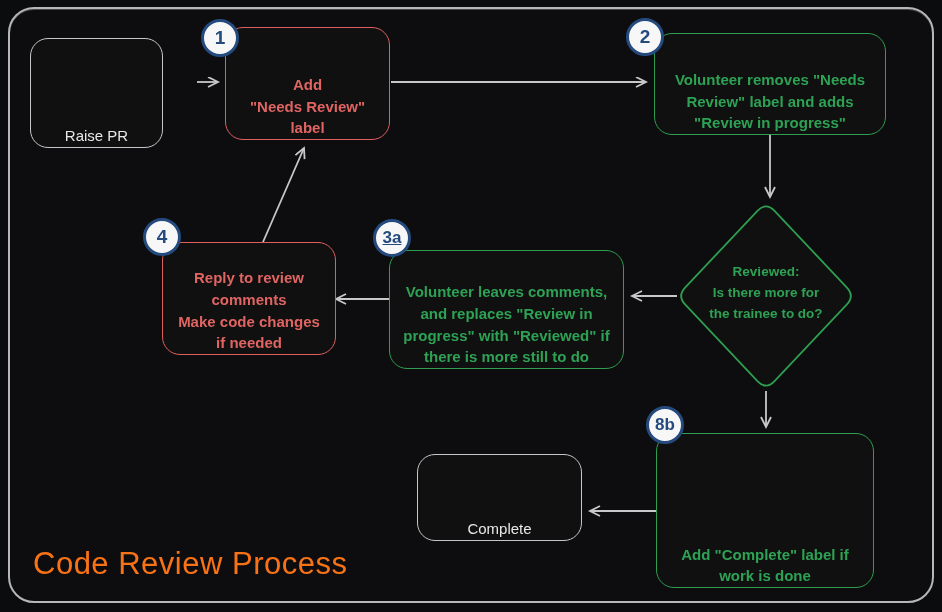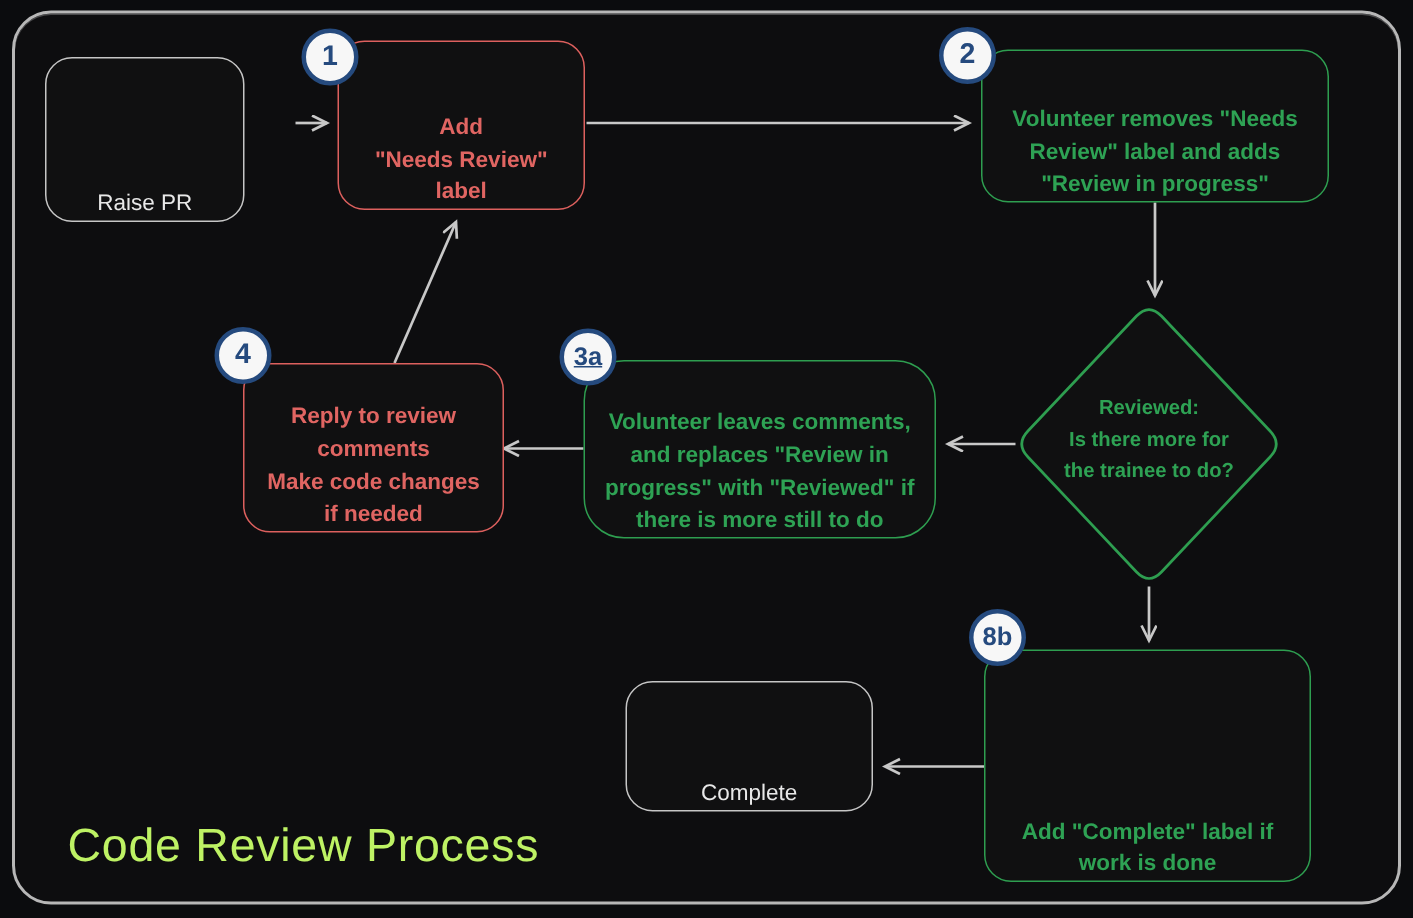--- a/index.html
+++ b/index.html
@@ -26,21 +26,21 @@
   .neutral{border:1.8px solid #c6c6c6;}
   .neutral .node-label{color:#e8e8e8;font-weight:400;}
   .red{border:1.8px solid #dd605e;}
   .red .node-label{color:#e06562;}
   .green{border:1.8px solid #2e9e50;}
   .green .node-label{color:#2ea254;}
 
   #node-raise-pr{left:30px;top:28px;width:133px;height:110px;margin-top:10px;}
   #node-add-needs-review{left:225px;top:27px;width:165px;height:113px;}
   #node-volunteer-removes{left:654px;top:33px;width:232px;height:102px;}
-  #node-volunteer-leaves{left:389px;top:240px;width:235px;height:119px;border-radius:27px;}
+  #node-volunteer-leaves{left:389px;top:250px;width:235px;height:119px;}
   #node-reply-to-review{left:162px;top:242px;width:174px;height:113px;}
   #node-add-complete{left:656px;top:433px;width:218px;height:155px;}
   #node-complete{left:417px;top:454px;width:165px;height:87px;}
 
   .diamond-label{
     position:absolute;left:681px;top:262px;width:170px;
     text-align:center;white-space:pre-line;
     color:#2ea254;font-size:13.5px;line-height:1.55;font-weight:600;
   }
   .badge{
@@ -52,21 +52,21 @@
   #badge-1{left:201px;top:19px;}
   #badge-2{left:626px;top:18px;}
   #badge-3a{left:373px;top:219px;font-size:17px;text-decoration:underline;}
   #badge-4{left:143px;top:218px;}
   #badge-3b{left:646px;top:406px;font-size:17px;}
 
   #edges{position:absolute;left:0;top:0;width:942px;height:612px;pointer-events:none;}
 
   .title{
     position:absolute;left:33px;top:546px;
-    color:#bef264;font-size:31px;font-weight:400;letter-spacing:.5px;margin-left:12px;
+    color:#f97316;font-size:31px;font-weight:400;letter-spacing:.5px;
   }
 </style>
 </head>
 <body>
 
 <div id="canvas">
   <div class="frame"></div>
 
   <svg id="edges" viewBox="0 0 942 612">
     <defs>

